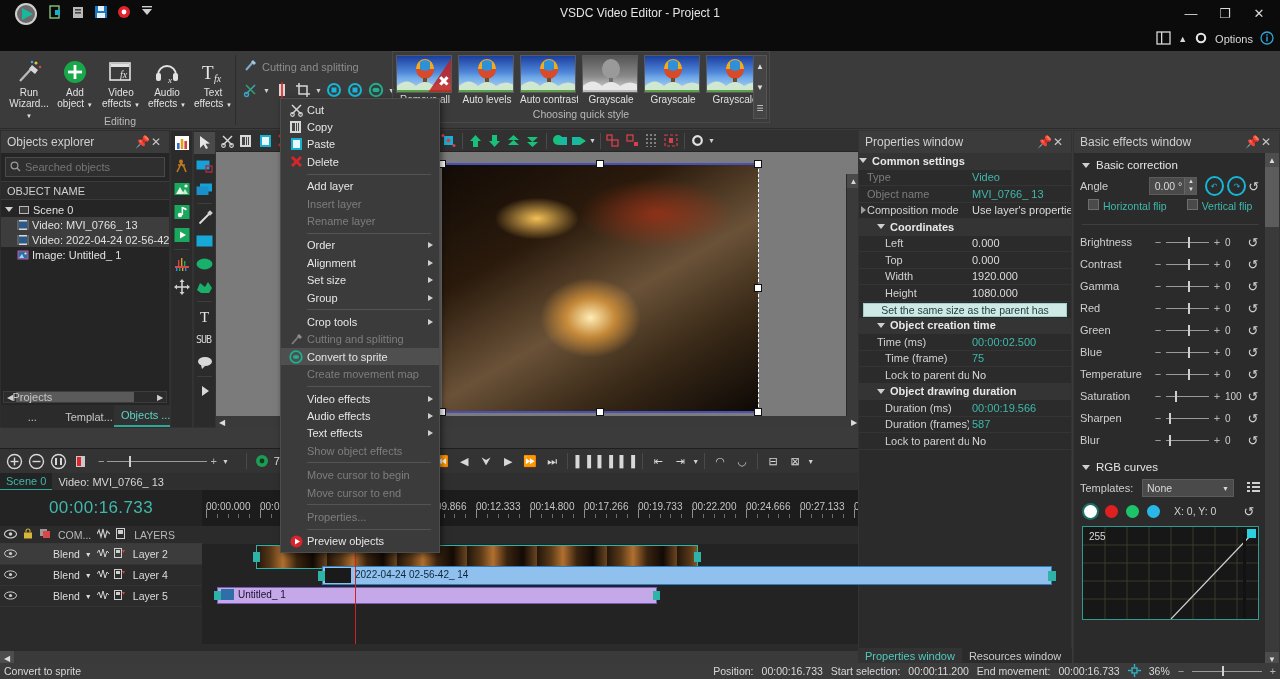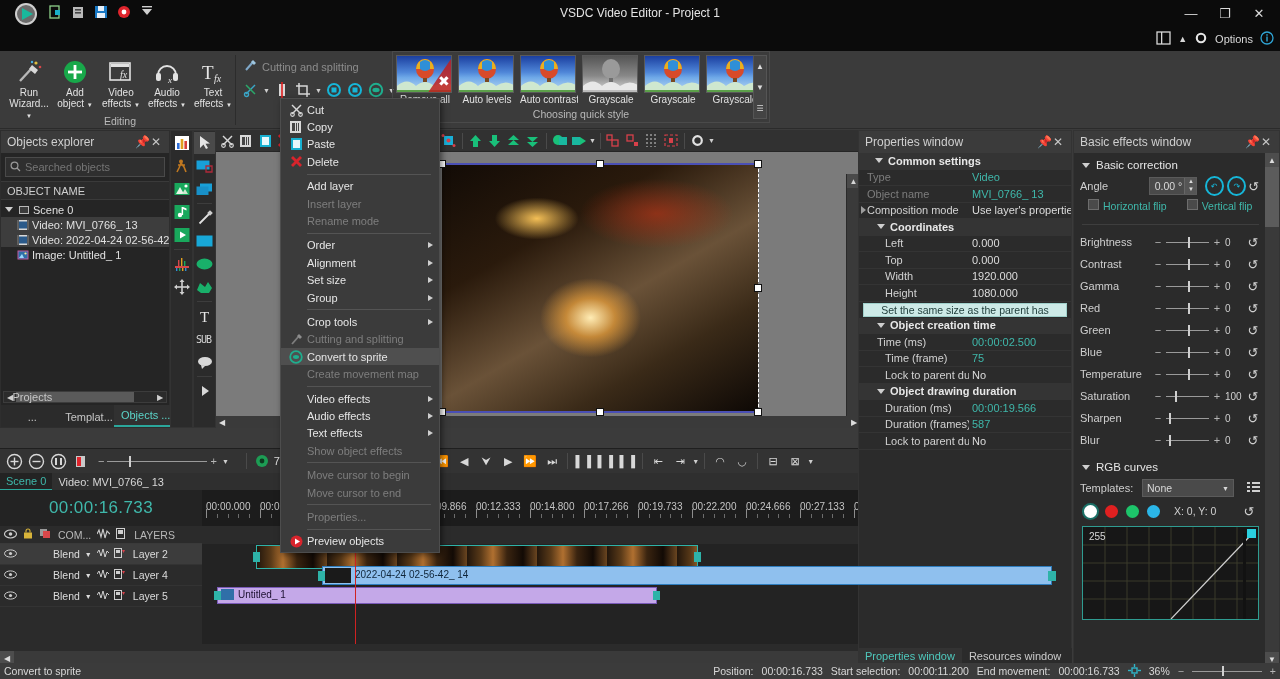--- a/index.html
+++ b/index.html
@@ -870,21 +870,21 @@
   </div>
 
   <div class="props">
     <div class="panel-title">
       <span class="ttxt">Properties window</span>
       <span class="pin">📌</span>
       <span class="cls">✕</span>
     </div>
     <div id="prop-rows">
         <div class="prow group">
-          <span class="gk" style="padding-left:16px">
+          <span class="gk" style="padding-left:0">
             <span class="arrowdn"></span>
             <span>Common settings</span>
           </span>
         </div>
         <div class="prow dim" style="position: relative;">
           <span class="pk" style="">Type</span>
           <span class="pv">Video</span>
         </div>
         <div class="prow dim" style="position: relative;">
           <span class="pk" style="">Object name</span>
@@ -1507,21 +1507,21 @@
       <div class="ctxitem">
         <span class="cicon"></span>
         <span class="clabel">Add layer</span>
       </div>
       <div class="ctxitem dis">
         <span class="cicon"></span>
         <span class="clabel">Insert layer</span>
       </div>
       <div class="ctxitem dis">
         <span class="cicon"></span>
-        <span class="clabel">Rename mode</span>
+        <span class="clabel">Rename layer</span>
       </div>
       <div class="ctxsep"></div>
       <div class="ctxitem">
         <span class="cicon"></span>
         <span class="clabel">Order</span>
         <span class="csub"></span>
       </div>
       <div class="ctxitem">
         <span class="cicon"></span>
         <span class="clabel">Alignment</span>

